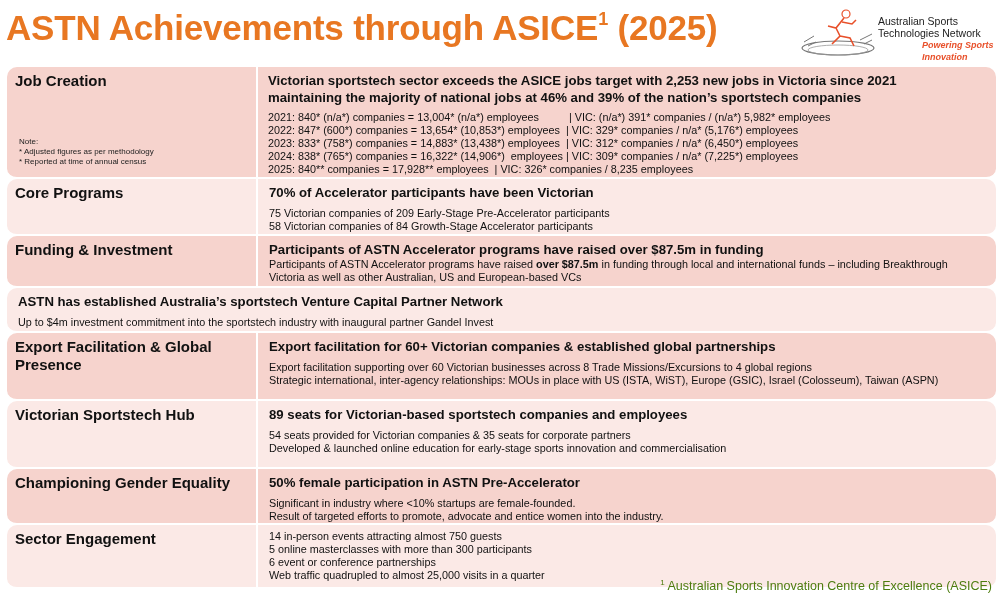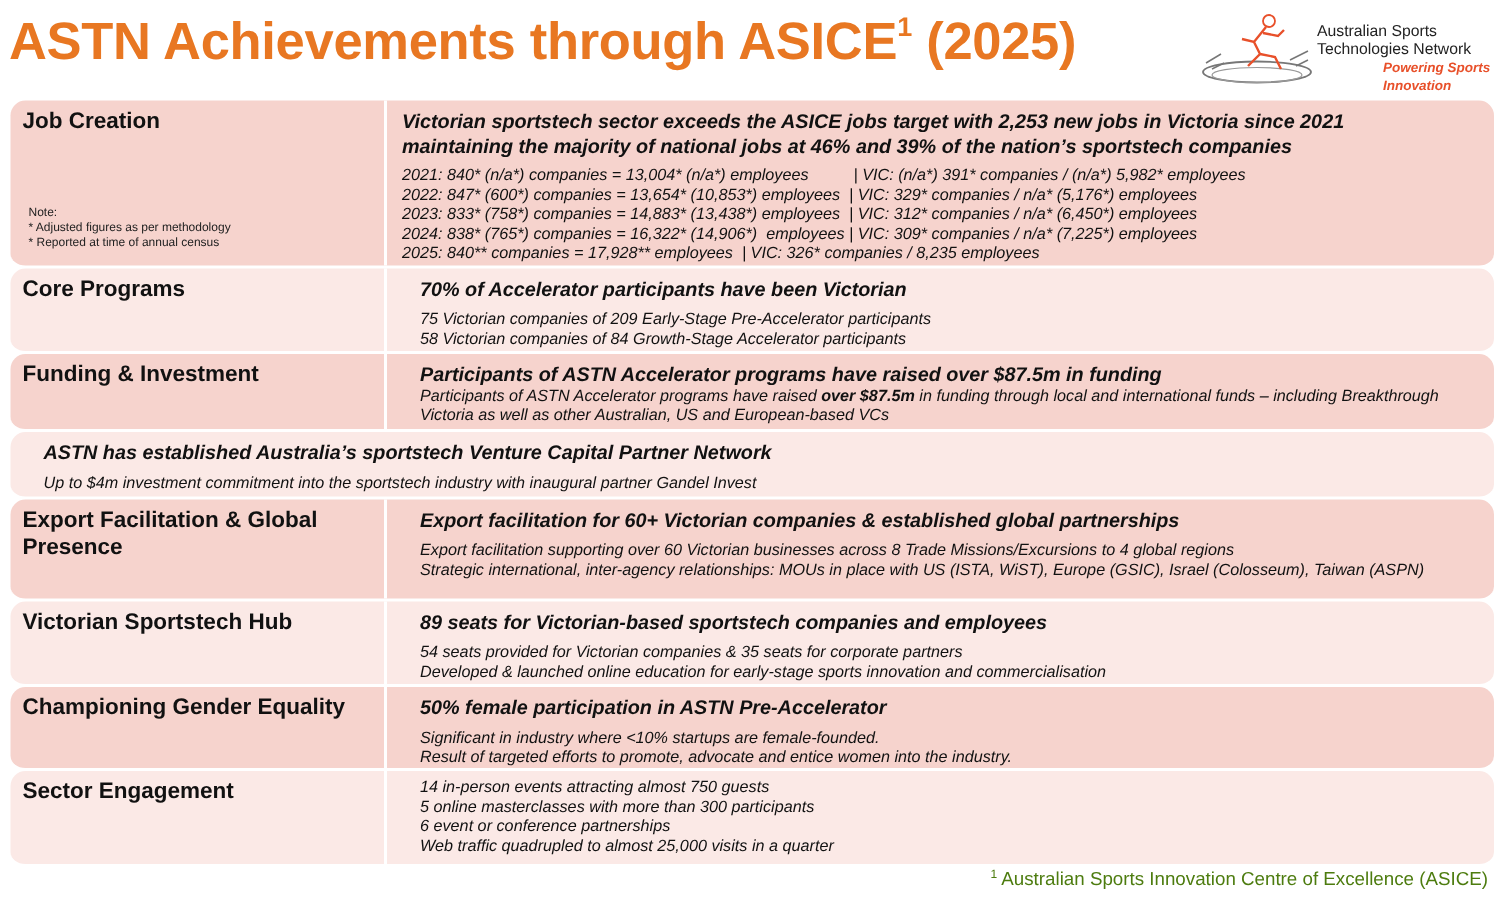--- a/index.html
+++ b/index.html
@@ -20,21 +20,21 @@
     .logo-text .tag { color: #e8502a; font-style: italic; font-weight: bold; font-size: 9px; margin-left: 44px; }
 
     .table { position: absolute; left: 7px; top: 67px; width: 989px; }
     .row { display: flex; border-bottom: 2px solid #ffffff; border-radius: 10px; }
     .row.dark { background: #f6d3cd; }
     .row.light { background: #fbe9e6; }
     .cell-left {
       width: 251px; border-right: 2px solid #ffffff; padding: 5px 8px;
       position: relative;
     }
-    .cell-right { flex: 1; padding: 5px 22px; font-style: italic; }
+    .cell-right { flex: 1; padding: 5px 11px; }
     .cat { font-size: 15px; font-weight: bold; line-height: 18px; color: #111; }
     .head { font-size: 13.2px; font-weight: bold; line-height: 17px; color: #111; }
     .sub { font-size: 10.8px; line-height: 13px; color: #111; }
     .sub b { font-weight: bold; }
     .gap { height: 6px; }
     .note { position: absolute; left: 12px; bottom: 10px; font-size: 8px; line-height: 10px; color: #222; }
     .jobs-line { white-space: pre; }
 
     .footnote {
       position: absolute; right: 8px; top: 578px; font-size: 12.5px; color: #4d7c0f;
@@ -121,21 +121,21 @@
       <div class="cat" style="width:230px">Export Facilitation &amp; Global Presence</div>
     </div>
     <div class="cell-right">
       <div class="head">Export facilitation for 60+ Victorian companies &amp; established global partnerships</div>
       <div class="gap"></div>
       <div class="sub">Export facilitation supporting over 60 Victorian businesses across 8 Trade Missions/Excursions to 4 global regions</div>
       <div class="sub">Strategic international, inter-agency relationships: MOUs in place with US (ISTA, WiST), Europe (GSIC), Israel (Colosseum), Taiwan (ASPN)</div>
     </div>
   </div>
 
-  <div class="row light" style="height:57px">
+  <div class="row light" style="height:68px">
     <div class="cell-left">
       <div class="cat">Victorian Sportstech Hub</div>
     </div>
     <div class="cell-right">
       <div class="head">89 seats for Victorian-based sportstech companies and employees</div>
       <div class="gap"></div>
       <div class="sub">54 seats provided for Victorian companies &amp; 35 seats for corporate partners</div>
       <div class="sub">Developed &amp; launched online education for early-stage sports innovation and commercialisation</div>
     </div>
   </div>

